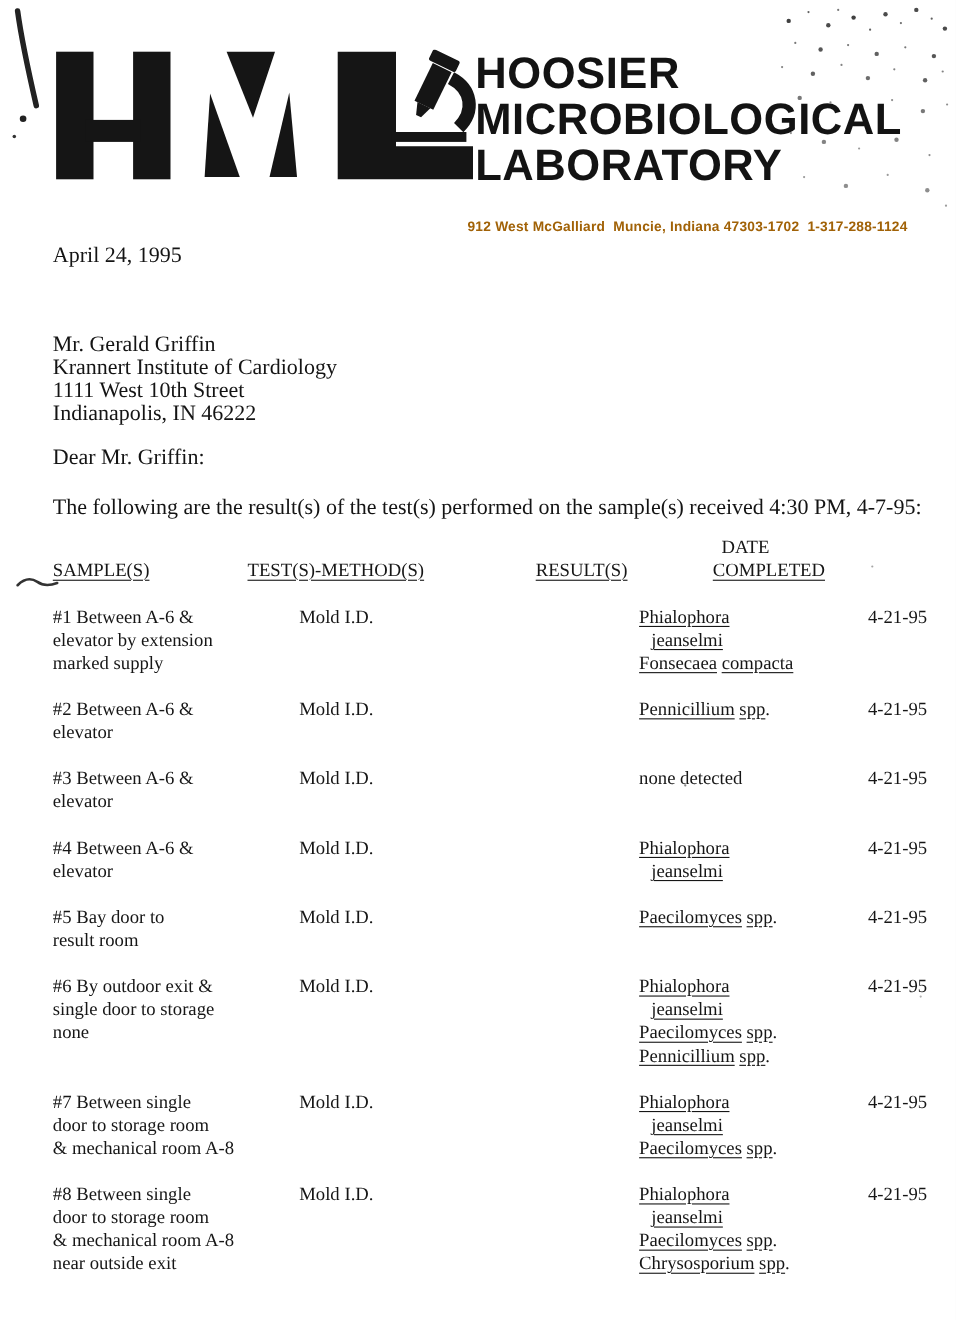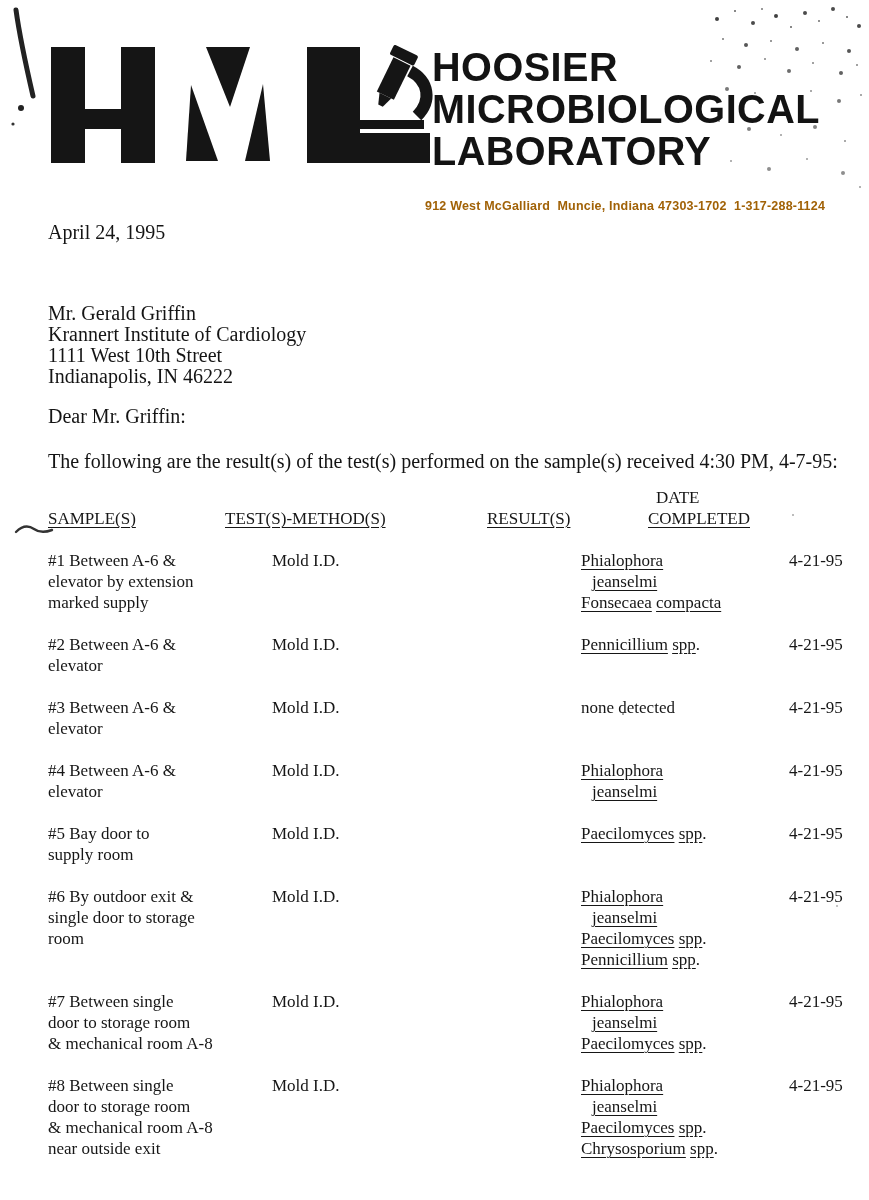--- a/index.html
+++ b/index.html
@@ -191,33 +191,33 @@
           <div class="cell">Mold I.D.</div>
           <div class="cell">
             <div class="rline"><span class="u">Phialophora</span></div>
             <div class="rline ind"><span class="u">jeanselmi</span></div>
           </div>
           <div class="cell">4-21-95</div>
         </div>
         <div class="tgrid row">
           <div class="cell">
             <div>#5 Bay door to</div>
-            <div>supply room</div>
+            <div>result room</div>
           </div>
           <div class="cell">Mold I.D.</div>
           <div class="cell">
             <div class="rline"><span class="u">Paecilomyces</span><span> </span><span class="u">spp</span><span>.</span></div>
           </div>
           <div class="cell">4-21-95</div>
         </div>
         <div class="tgrid row">
           <div class="cell">
             <div>#6 By outdoor exit &amp;</div>
             <div>single door to storage</div>
-            <div>room</div>
+            <div>none</div>
           </div>
           <div class="cell">Mold I.D.</div>
           <div class="cell">
             <div class="rline"><span class="u">Phialophora</span></div>
             <div class="rline ind"><span class="u">jeanselmi</span></div>
             <div class="rline"><span class="u">Paecilomyces</span><span> </span><span class="u">spp</span><span>.</span></div>
             <div class="rline"><span class="u">Pennicillium</span><span> </span><span class="u">spp</span><span>.</span></div>
           </div>
           <div class="cell">4-21-95</div>
         </div>

